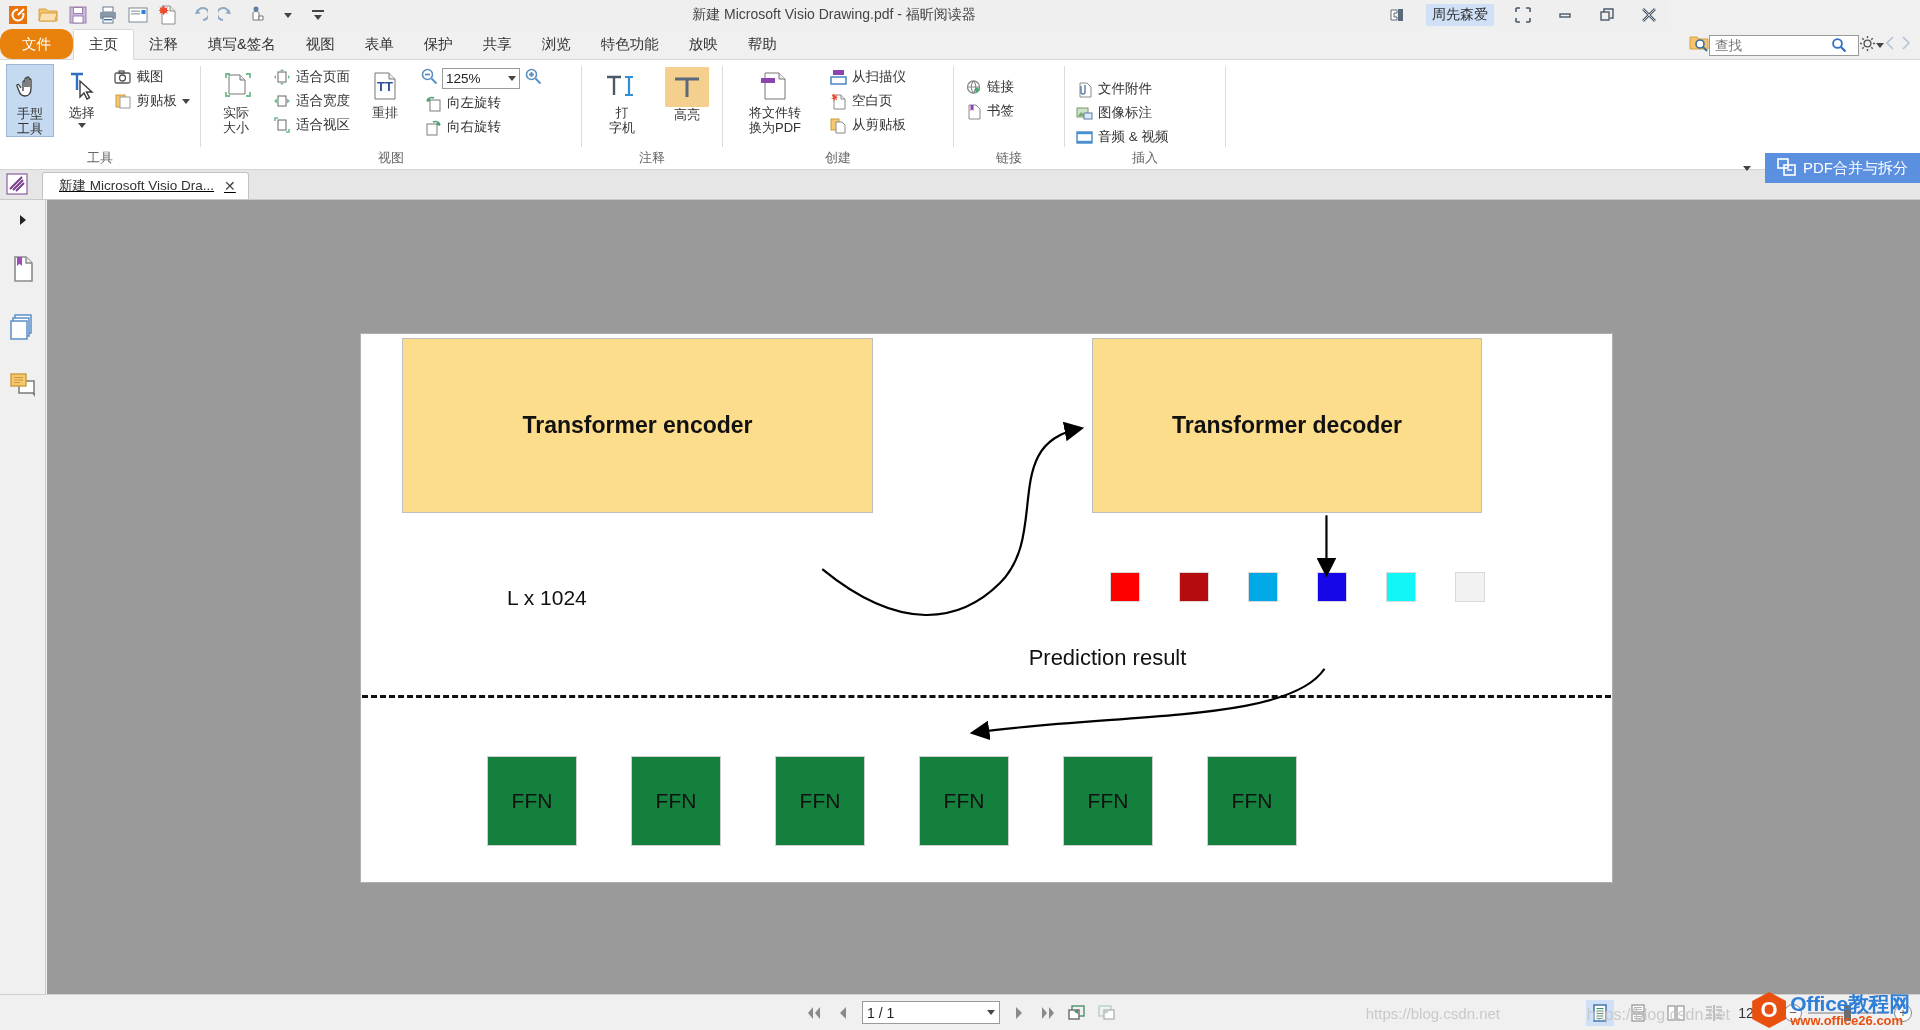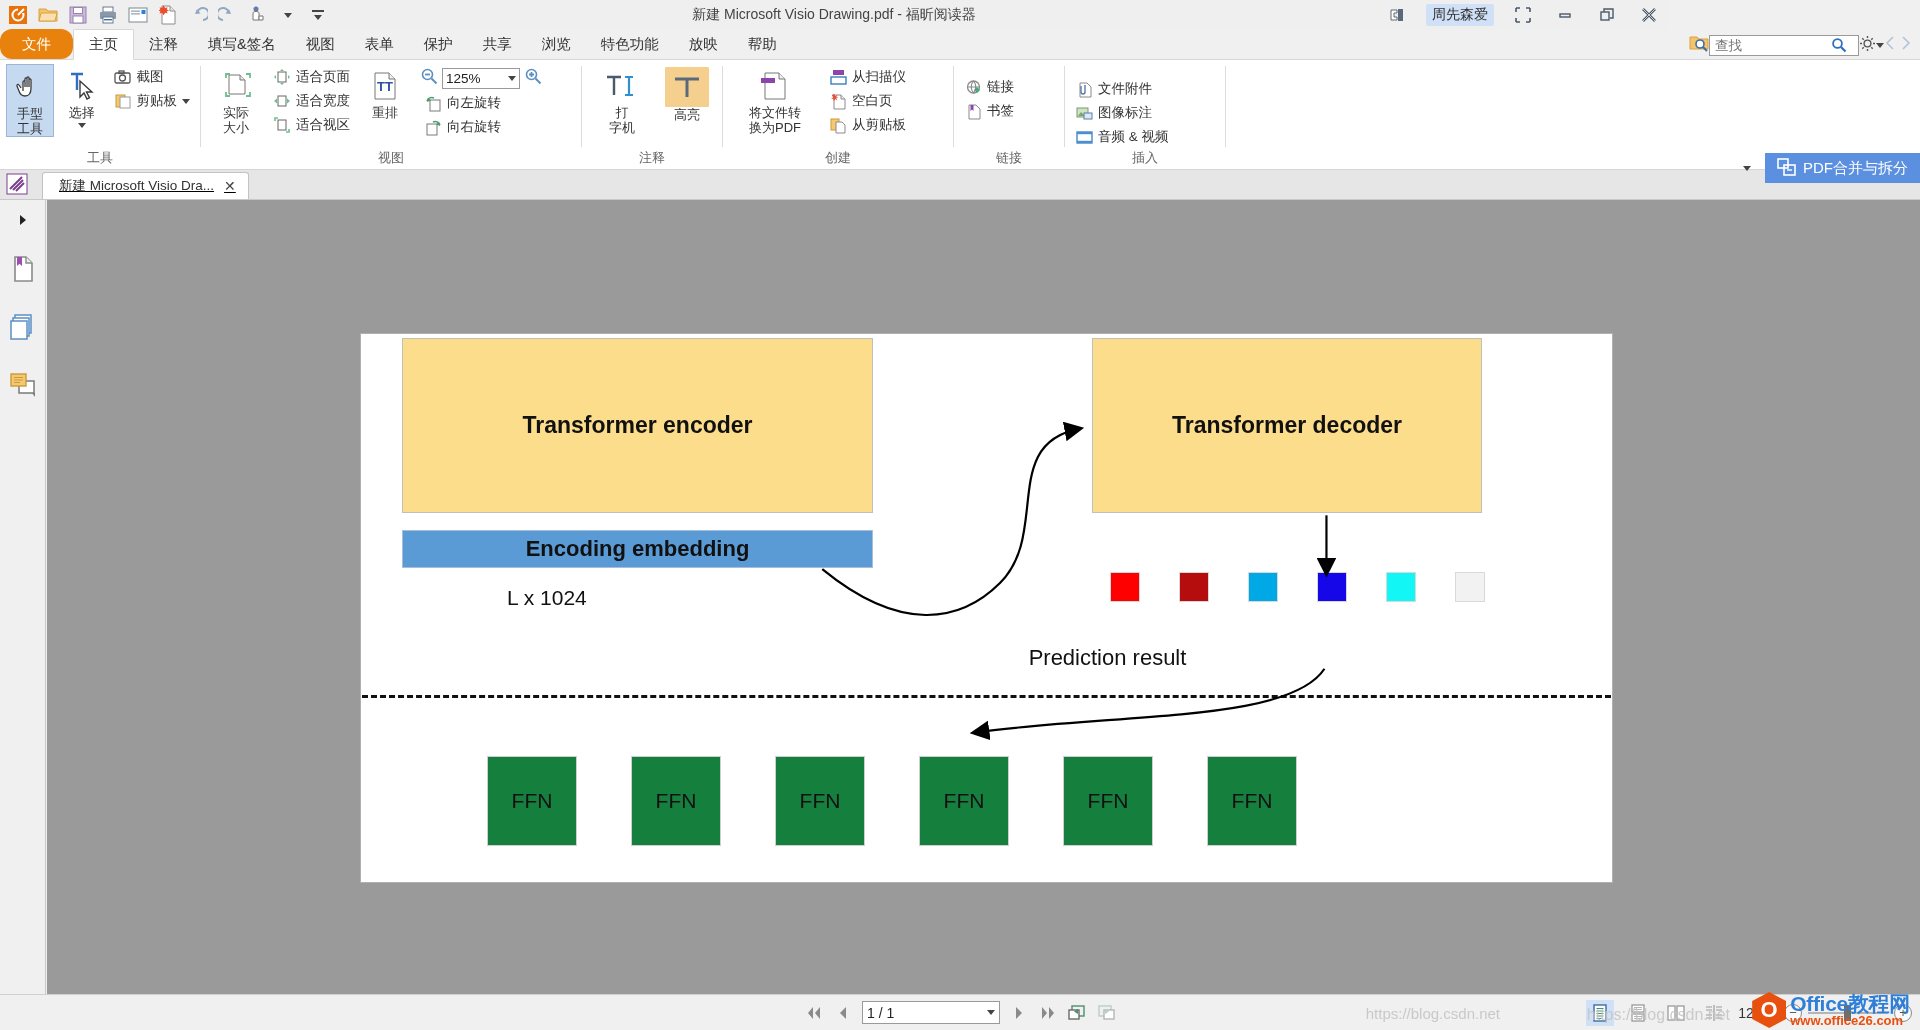--- a/index.html
+++ b/index.html
@@ -779,23 +779,20 @@
       <div class="page-inner">
 
         <div class="encbox">
           <span>Transformer encoder</span>
         </div>
 
         <div class="decbox">
           <span>Transformer decoder</span>
         </div>
 
-        <div class="embbox">
-          <span>Encoding embedding</span>
-        </div>
 
         <div class="lx">L x 1024</div>
 
         <div class="sq-row">
           <div class="sq" style="background:#ff0000"></div>
           <div class="sq" style="background:#b50d0d"></div>
           <div class="sq" style="background:#00a9e5"></div>
           <div class="sq" style="background:#1507e8"></div>
           <div class="sq" style="background:#13f6f6"></div>
           <div class="sq" style="background:#f2f2f2"></div>

